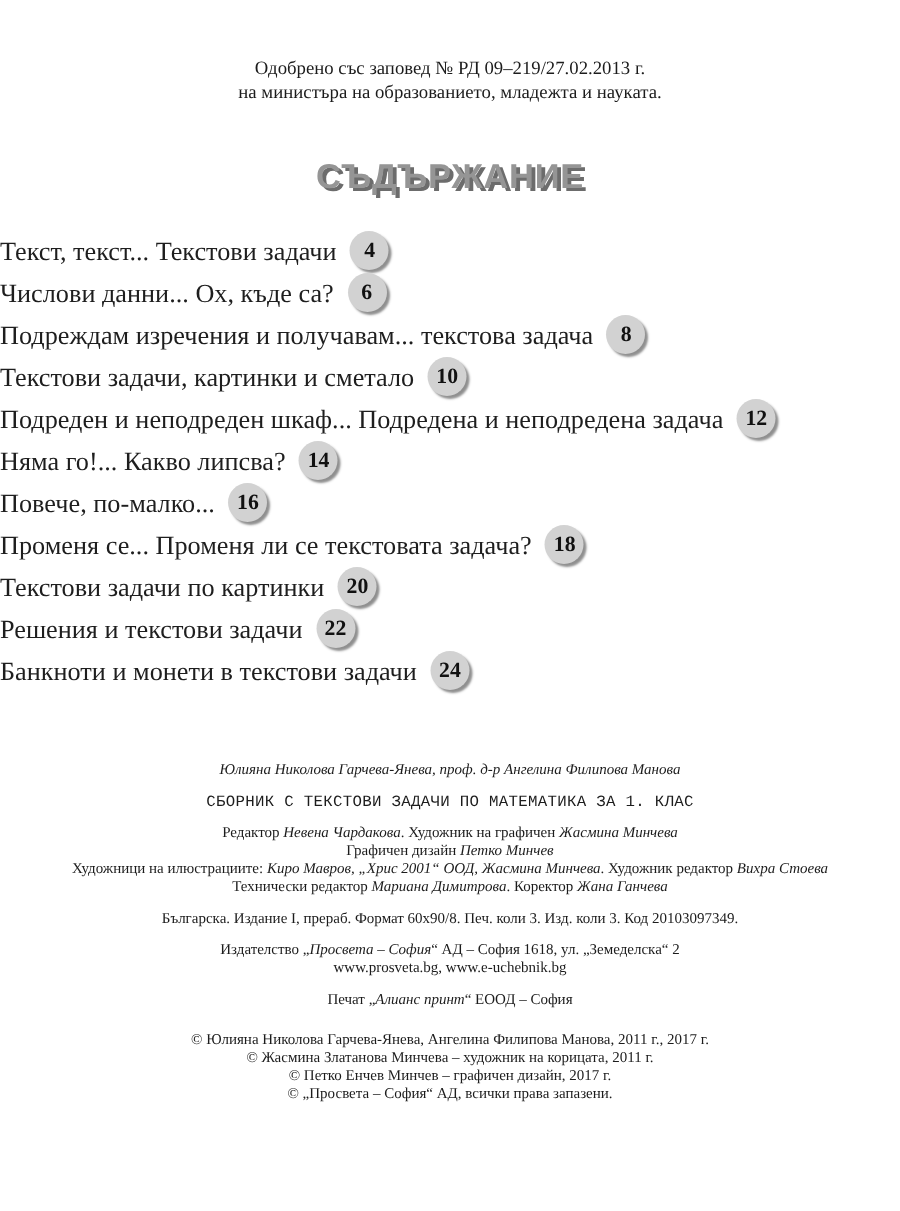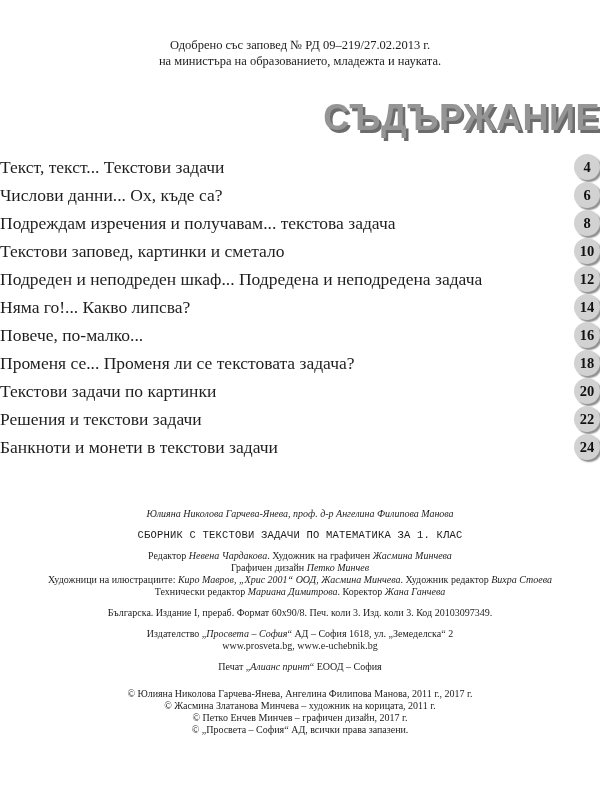--- a/index.html
+++ b/index.html
@@ -14,33 +14,33 @@
   }
   .approval {
     padding-top: 37px;
     text-align: center;
     font-size: 12.5px;
     line-height: 16px;
     color: #1c1c1c;
   }
   .contents-title {
     margin-top: 33px;
-    text-align: right;
+    text-align: center;
     font-family: "Liberation Sans", sans-serif;
     font-weight: bold;
-    font-size: 36px;
+    font-size: 23px;
     line-height: 31px;
     letter-spacing: 0.5px;
     color: #959595;
     text-shadow: 2.5px 2.5px 0 #6c6c6c;
   }
   .toc { margin-top: 20px; }
   .toc-row {
     display: flex;
-    justify-content: space-between;
+    justify-content: flex-start;
     align-items: center;
     height: 28px;
     gap: 9px;
     font-size: 17.5px;
     color: #1e1e1e;
     white-space: nowrap;
   }
   .badge {
     width: 26px; height: 26px;
     border-radius: 50%;
@@ -88,21 +88,21 @@
       </div>
       <div class="toc-row">
         <span>Числови данни... Ох, къде са?</span>
         <span class="badge">6</span>
       </div>
       <div class="toc-row">
         <span>Подреждам изречения и получавам... текстова задача</span>
         <span class="badge">8</span>
       </div>
       <div class="toc-row">
-        <span>Текстови заповед, картинки и сметало</span>
+        <span>Текстови задачи, картинки и сметало</span>
         <span class="badge">10</span>
       </div>
       <div class="toc-row">
         <span>Подреден и неподреден шкаф... Подредена и неподредена задача</span>
         <span class="badge">12</span>
       </div>
       <div class="toc-row">
         <span>Няма го!... Какво липсва?</span>
         <span class="badge">14</span>
       </div>

